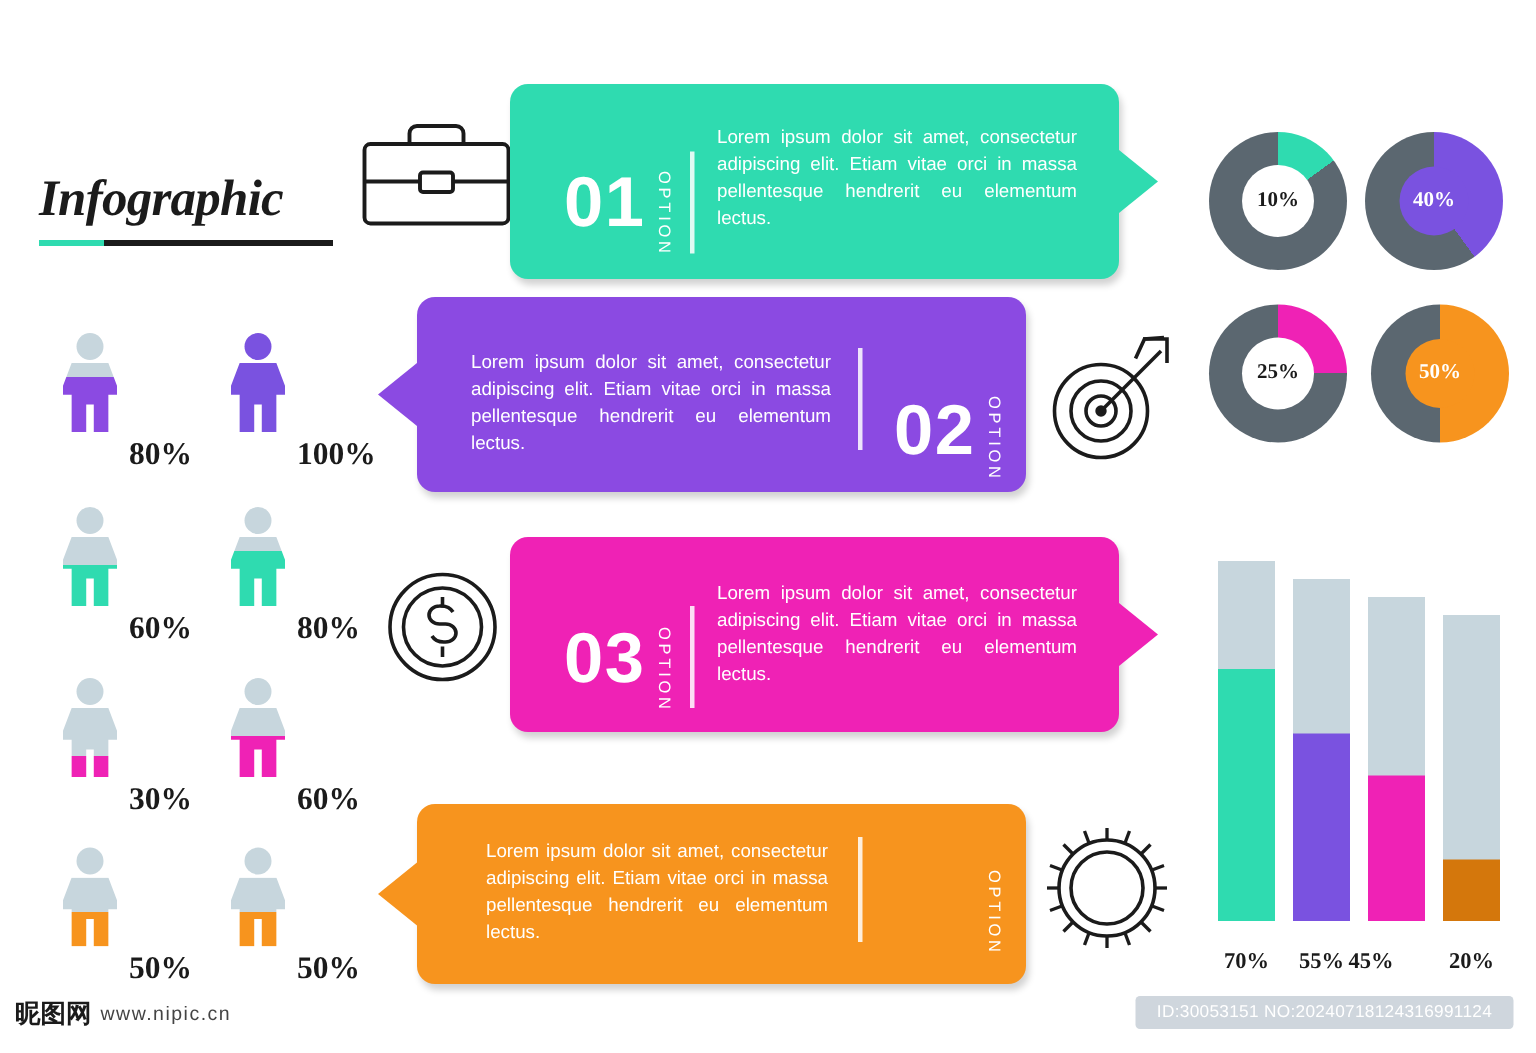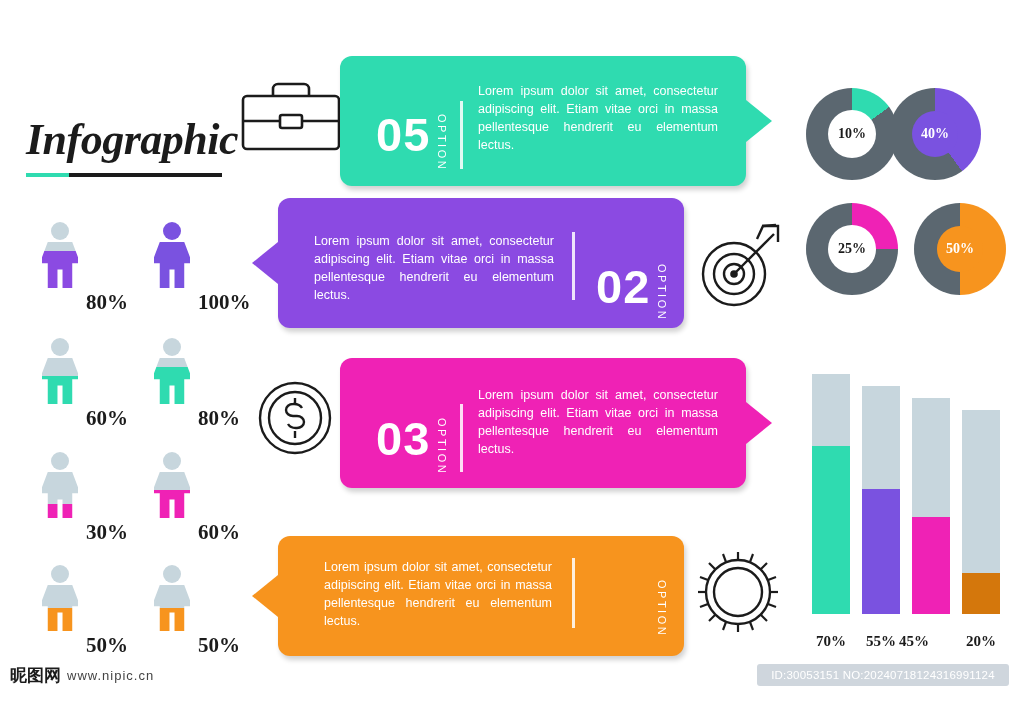--- a/index.html
+++ b/index.html
@@ -4,21 +4,21 @@
 <style>
   html,body{margin:0;padding:0;}
   body{
     width:1024px;height:702px;background:#ffffff;position:relative;overflow:hidden;
     font-family:"Liberation Sans", sans-serif;
   }
   .stage{position:absolute;left:0;top:0;width:1024px;height:702px;}
 
   
   #title-block{position:absolute;left:26px;top:114px;width:220px;}
-  #title-text{font-size:44px;font-weight:bold;font-style:italic;color:#1b1b1b;letter-spacing:-.5px;font-family:"Liberation Serif", serif;}
+  #title-text{font-size:34px;font-weight:bold;font-style:italic;color:#1b1b1b;letter-spacing:-.5px;font-family:"Liberation Serif", serif;}
   #title-rule{margin-top:8px;height:4px;width:196px;background:linear-gradient(90deg,#2fdbb0 0 22%,#1b1b1b 22% 100%);}
 
   
   .people-row{position:absolute;left:30px;width:230px;height:96px;}
   .person-cell{position:absolute;top:0;width:110px;height:96px;}
   .person-cell.c2{left:112px;}
   .figure{position:relative;width:40px;height:66px;margin-left:10px;}
   .fg-head{position:absolute;left:11px;top:0;width:18px;height:18px;border-radius:50%;}
   .fg-body{position:absolute;left:2px;top:20px;width:36px;height:46px;
     clip-path:polygon(16% 0,84% 0,100% 33%,100% 46%,84% 46%,84% 100%,57% 100%,57% 60%,43% 60%,43% 100%,16% 100%,16% 46%,0 46%,0 33%);}
@@ -141,21 +141,21 @@
     <svg width="102" height="74" viewBox="0 0 102 74" fill="none" stroke="#1b1b1b" stroke-width="2.6">
       <rect x="3" y="18" width="96" height="53" rx="4"></rect>
       <path d="M33 18 V11 a5 5 0 0 1 5-5 h26 a5 5 0 0 1 5 5 v7"></path>
       <line x1="3" y1="43" x2="99" y2="43"></line>
       <rect x="40" y="37" width="22" height="13" rx="2" fill="#fff"></rect>
     </svg>
   </div>
 
   <div class="opt" id="opt1" style="left:340px;top:56px;width:406px;height:130px;background:#2fdbb0">
     <div class="arrow" style="left:406px;top:44px;border-top:21px solid transparent;border-bottom:21px solid transparent;border-left:26px solid #2fdbb0"></div>
-    <div class="num" style="left:36px;top:78px;transform:translateY(-50%)">05</div>
+    <div class="num" style="left:36px;top:78px;transform:translateY(-50%)">01</div>
     <div class="optword" style="left:96px;top:58px">OPTION</div>
     <div class="vline" style="left:120px;top:45px;height:68px"></div>
     <div class="body" style="left:138px;top:26px;width:240px">Lorem ipsum dolor sit amet, consectetur adipiscing elit. Etiam vitae orci in massa pellentesque hendrerit eu elementum lectus.</div>
   </div>
 
   <div class="opt" id="opt2" style="left:278px;top:198px;width:406px;height:130px;background:#8b4ae2">
     <div class="arrow" style="left:-26px;top:44px;border-top:21px solid transparent;border-bottom:21px solid transparent;border-right:26px solid #8b4ae2"></div>
     <div class="num" style="left:318px;top:88px;transform:translateY(-50%)">02</div>
     <div class="optword" style="left:378px;top:66px">OPTION</div>
     <div class="vline" style="left:294px;top:34px;height:68px"></div>
@@ -224,21 +224,21 @@
           <line x1="34" y1="16" x2="31" y2="8"></line>
       </g>
     </svg>
   </div>
 
   <div class="donut" id="donut0" style="left: 806px; top: 88px; background: conic-gradient(rgb(47, 219, 176) 0deg, rgb(47, 219, 176) 54deg, rgb(91, 103, 112) 54deg, rgb(91, 103, 112) 360deg);">
     <div class="hole">
         <span>10%</span>
       </div>
   </div>
-  <div class="donut solidlabel" id="donut1" style="left: 889px; top: 88px; background: conic-gradient(rgb(122, 82, 224) 0deg, rgb(122, 82, 224) 144deg, rgb(91, 103, 112) 144deg, rgb(91, 103, 112) 360deg);">
+  <div class="donut solidlabel" id="donut1" style="left: 910px; top: 88px; background: conic-gradient(rgb(122, 82, 224) 0deg, rgb(122, 82, 224) 144deg, rgb(91, 103, 112) 144deg, rgb(91, 103, 112) 360deg);">
     <div class="hole" style="background: rgb(122, 82, 224); width: 46px; height: 46px;">
         <span>40%</span>
       </div>
   </div>
   <div class="donut" id="donut2" style="left: 806px; top: 203px; background: conic-gradient(rgb(239, 34, 181) 0deg, rgb(239, 34, 181) 90deg, rgb(91, 103, 112) 90deg, rgb(91, 103, 112) 360deg);">
     <div class="hole">
         <span>25%</span>
       </div>
   </div>
   <div class="donut solidlabel" id="donut3" style="left: 914px; top: 203px; background: conic-gradient(rgb(247, 148, 30) 0deg, rgb(247, 148, 30) 180deg, rgb(91, 103, 112) 180deg, rgb(91, 103, 112) 360deg);">

